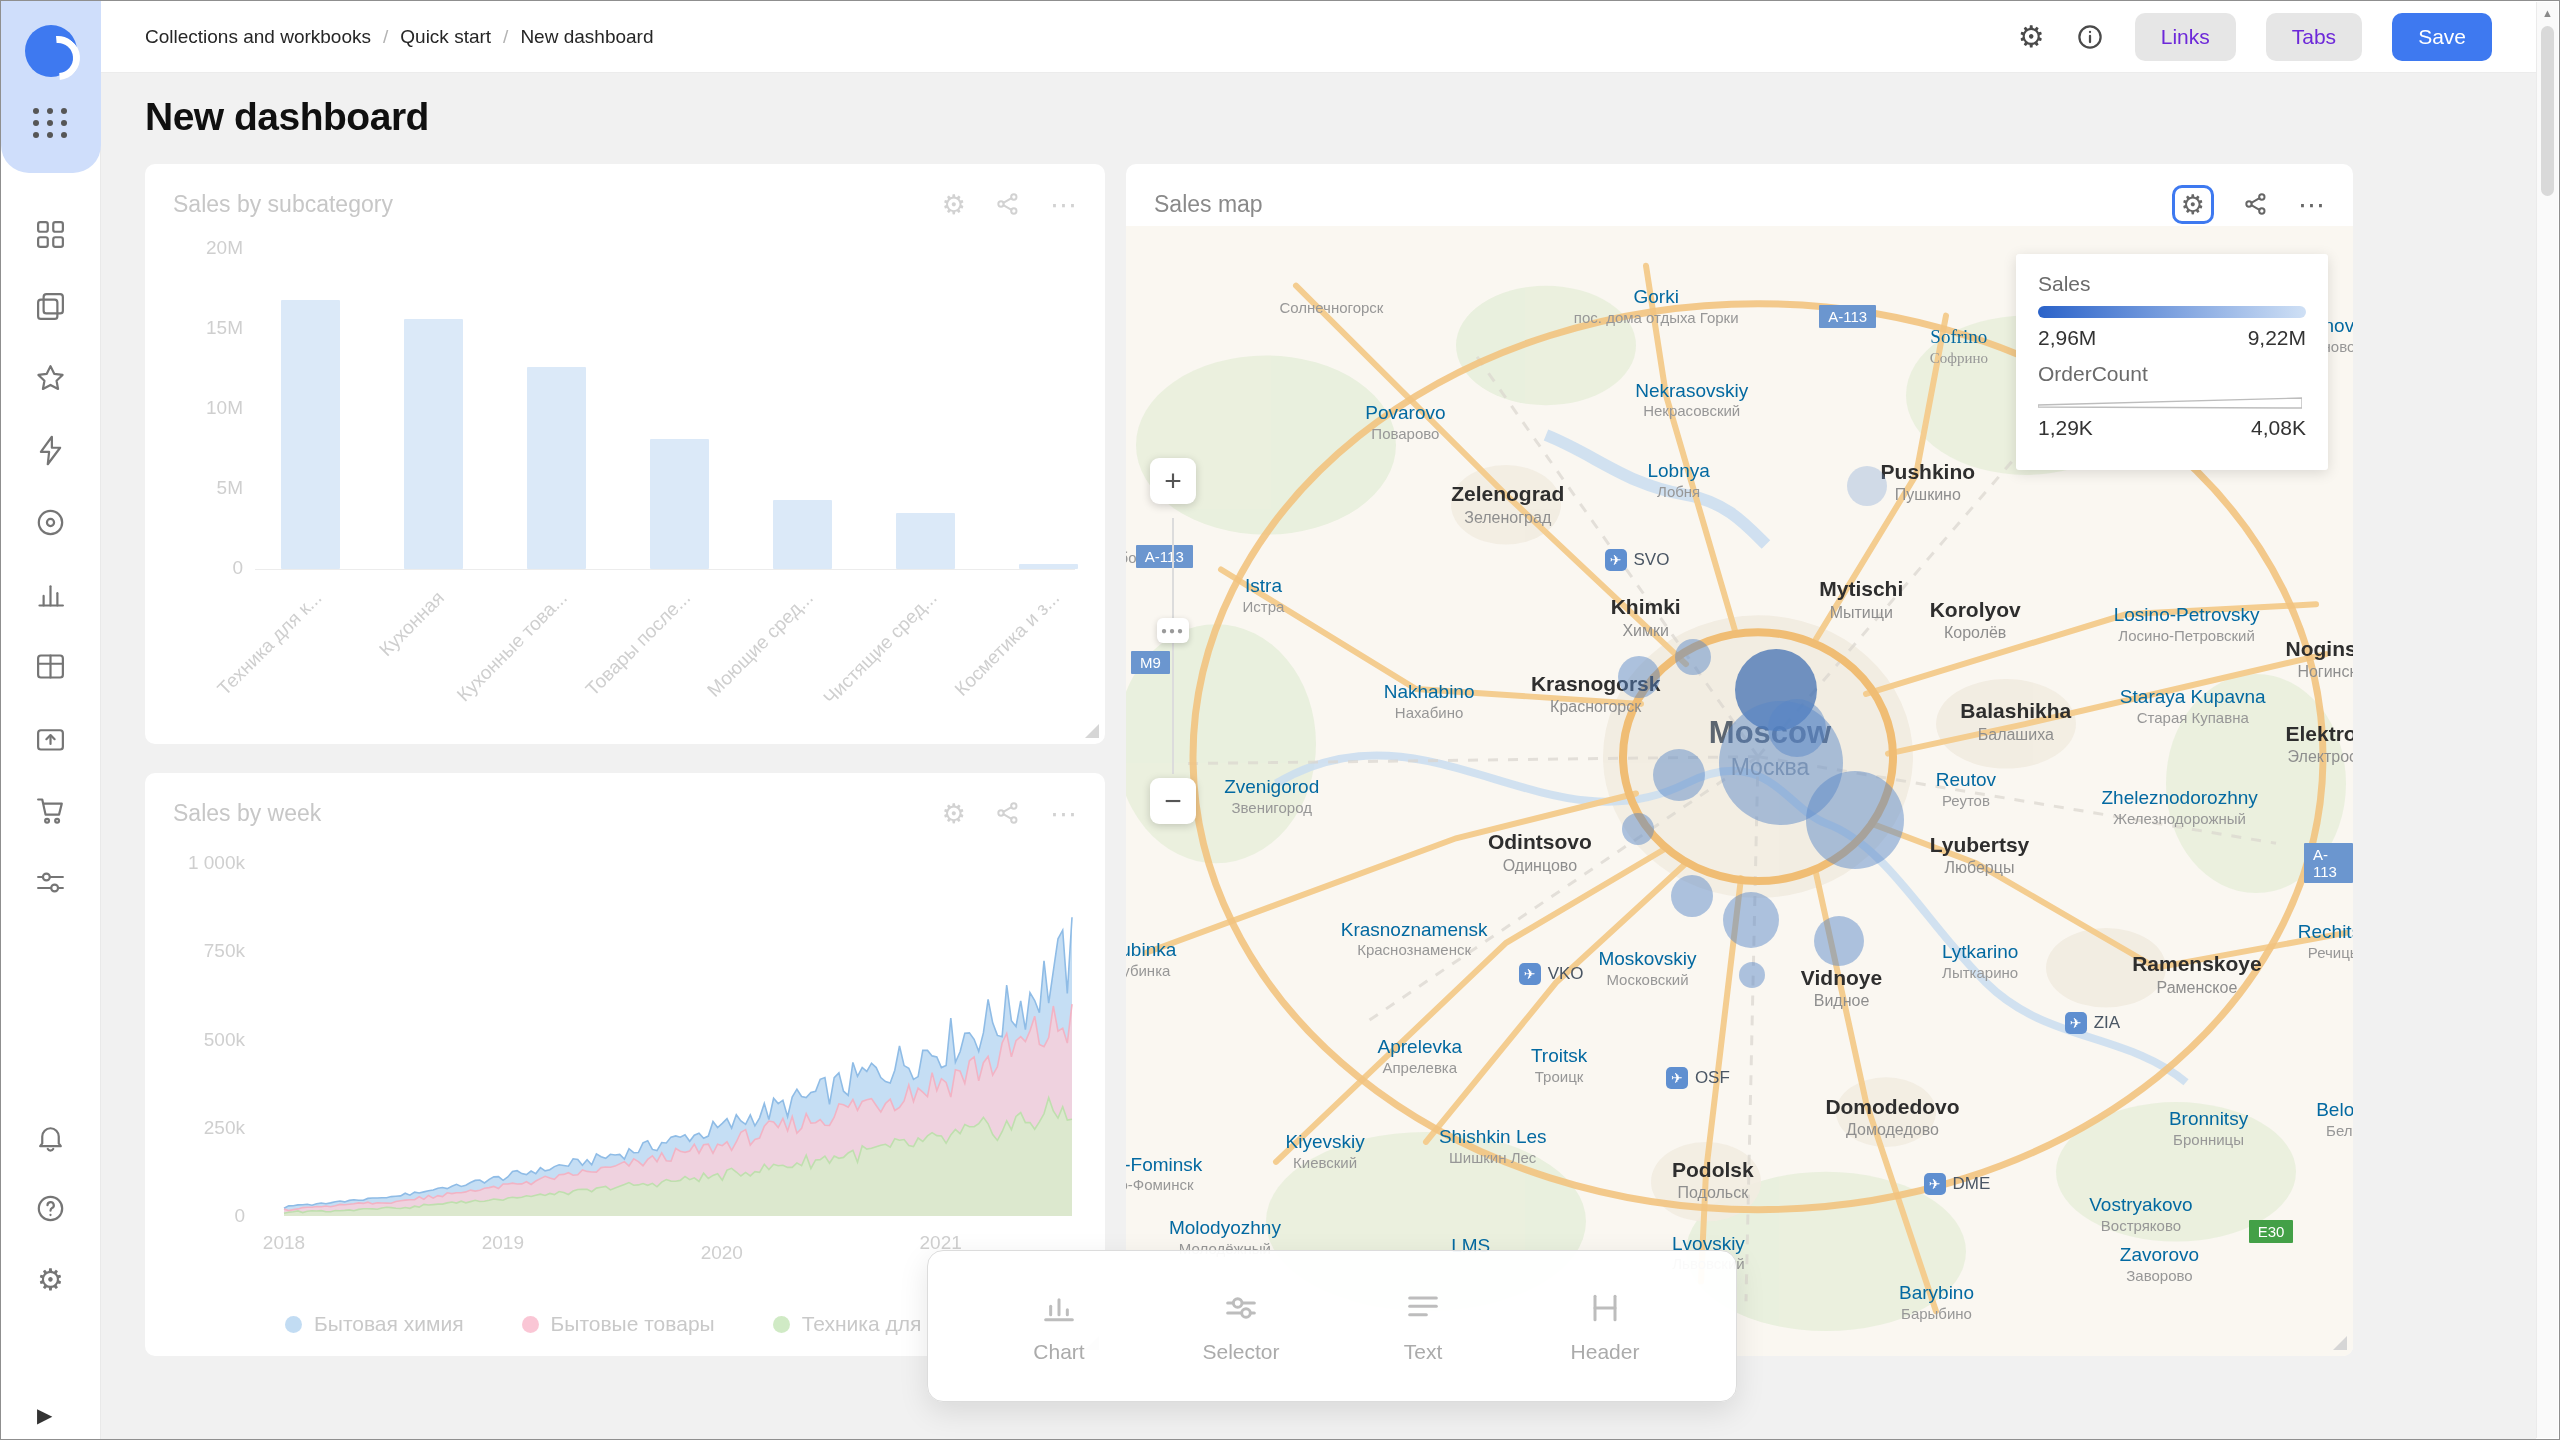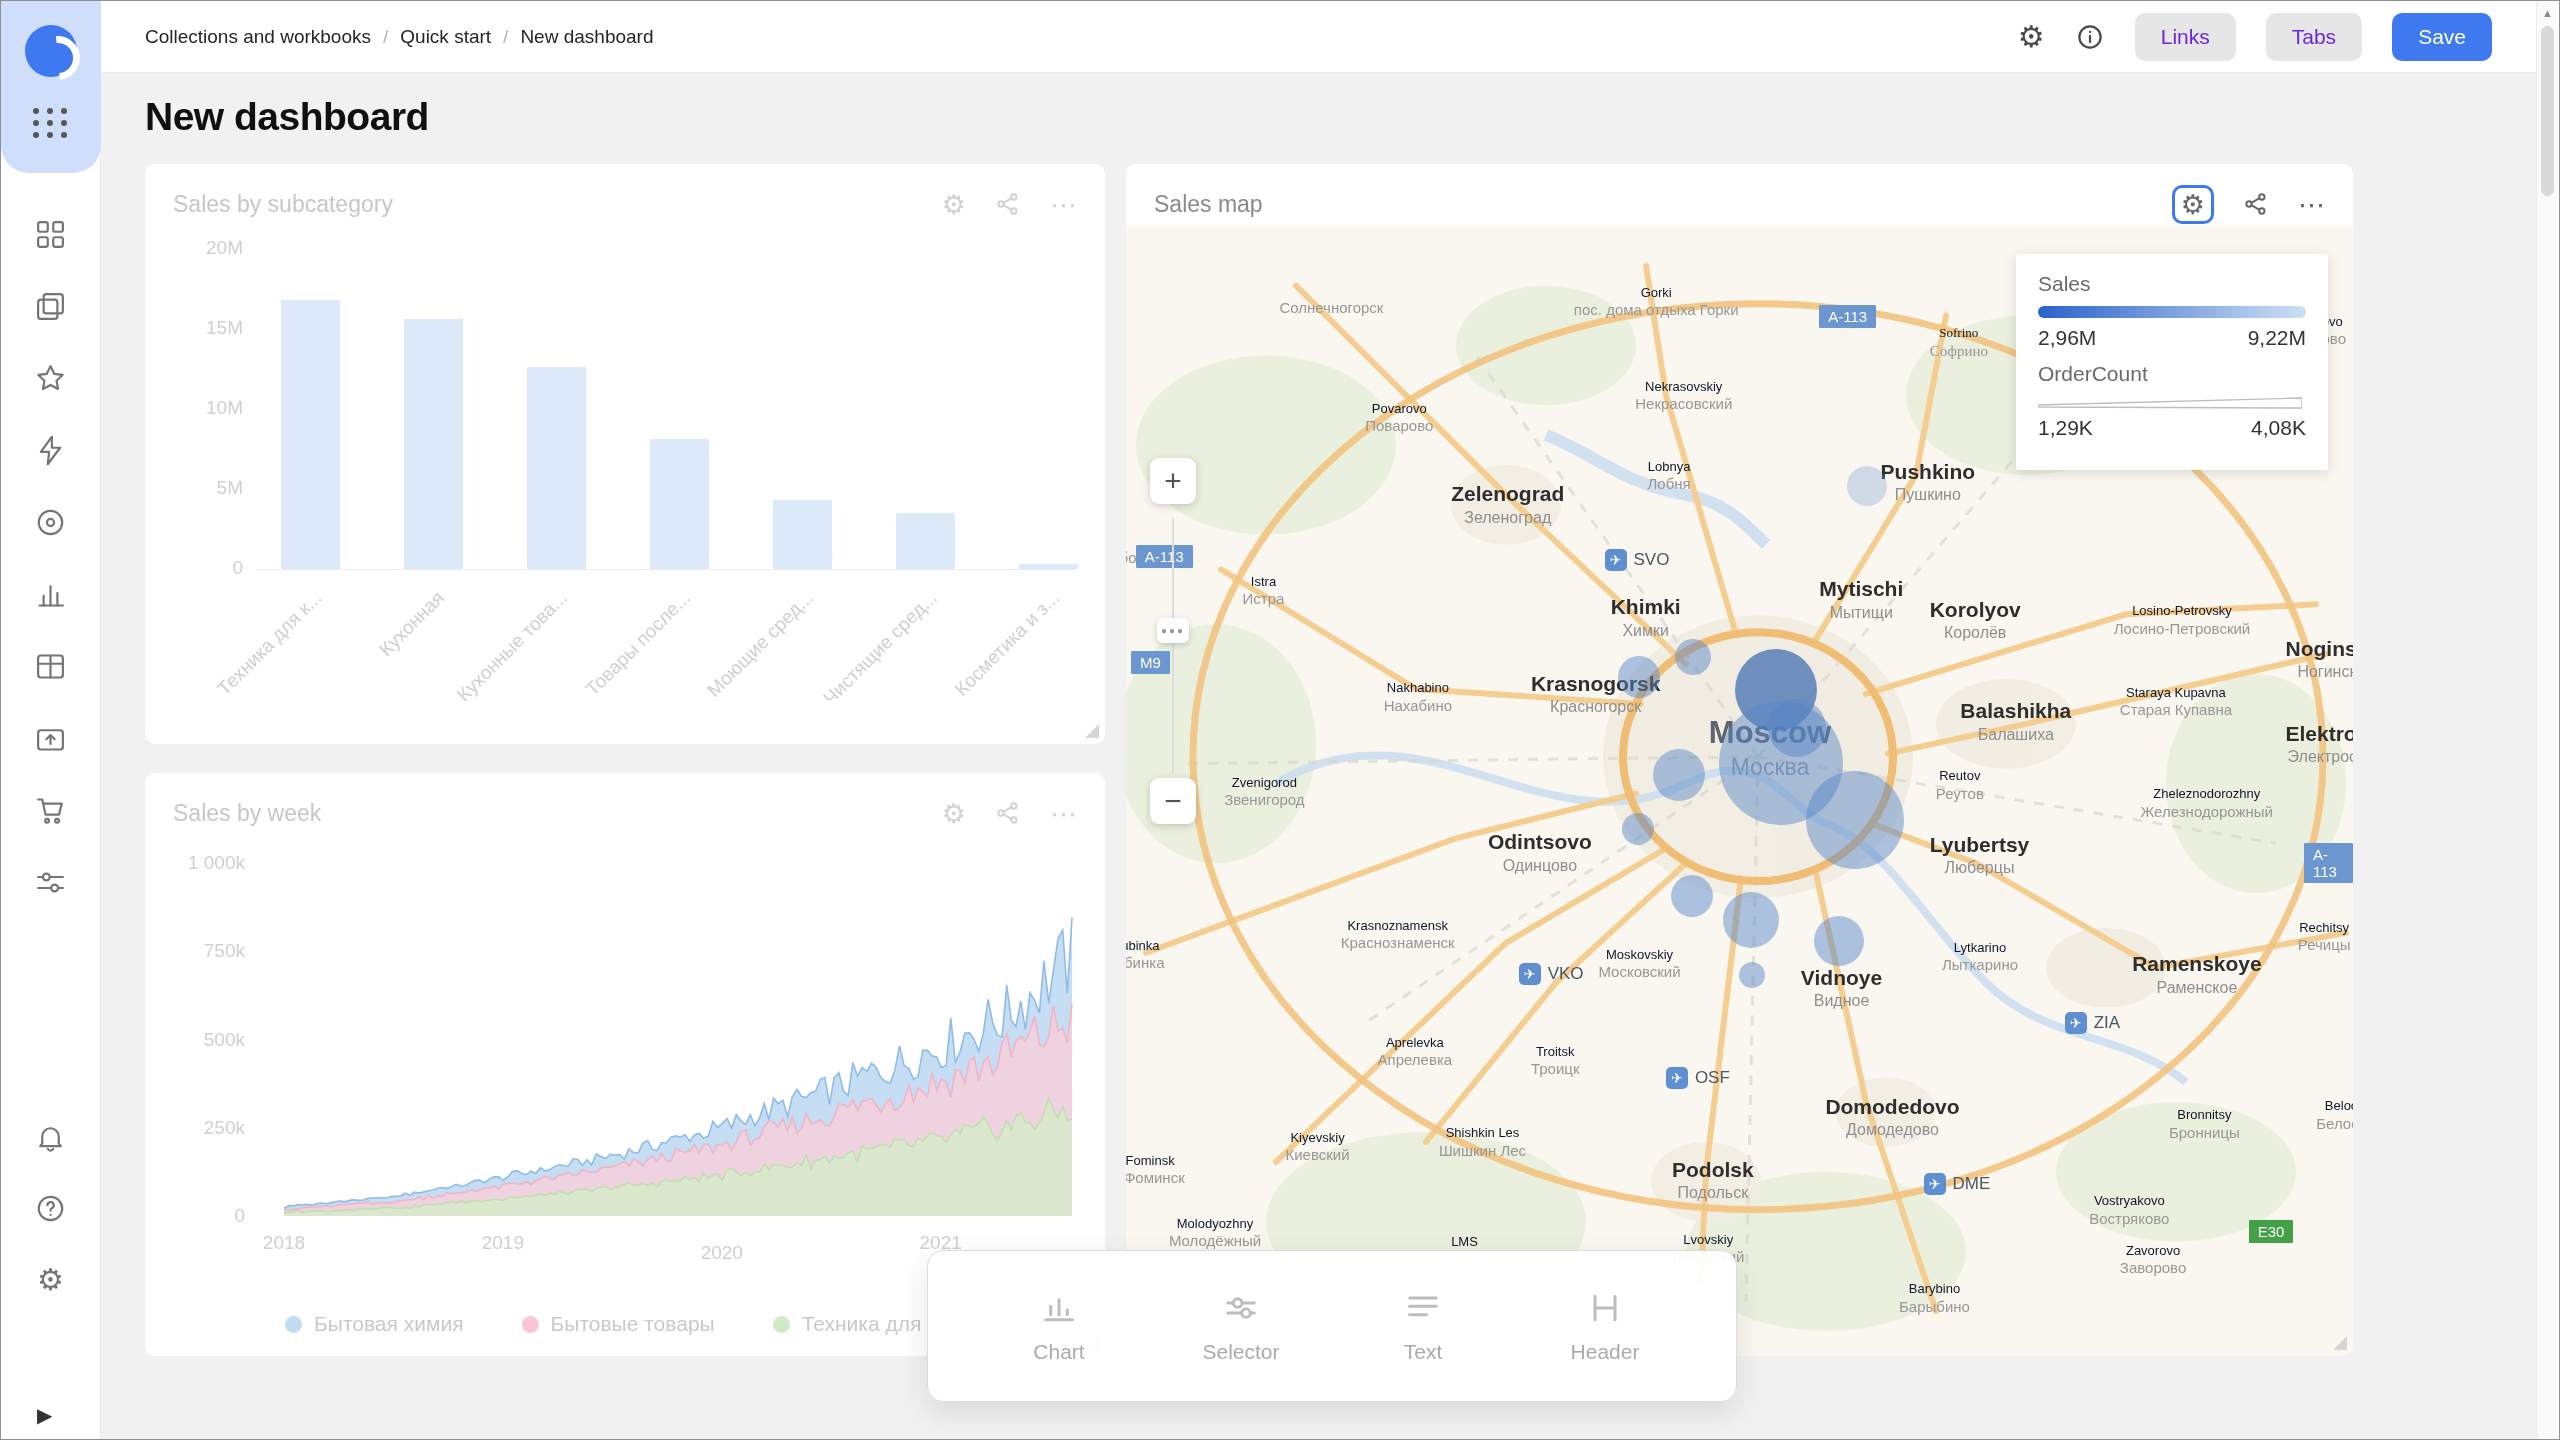--- a/index.html
+++ b/index.html
@@ -72,21 +72,21 @@
   .axlab{position:absolute;font-size:19px;color:#cfcfcf;white-space:nowrap}
   .wlegend{position:absolute;left:140px;bottom:20px;display:flex;gap:58px;align-items:center}
   .lg-item{display:flex;align-items:center;gap:12px}
   .lg-dot{width:17px;height:17px;border-radius:50%;opacity:.55}
   .lg-txt{font-size:21px;color:#c9c9c9}
 
   
   .map-body{position:absolute;left:0;right:0;top:62px;bottom:0;overflow:hidden;background:#faf7f1}
   .map-roads{position:absolute;inset:0;width:100%;height:100%}
   .mlab{position:absolute;text-align:center;line-height:1.25;white-space:nowrap;z-index:5}
-  .mlab .l-en{display:block;color:#0f172a;font-size:13px}
+  .mlab .l-en{display:block;color:#0369a1;font-size:19px}
   .mlab .l-ru{display:block;color:#979797;font-size:15px}
   .mlab.city .l-en{font-size:21px;font-weight:700;color:#2e2e2e}
   .mlab.city .l-ru{font-size:16px;color:#8e8e8e}
   .mlab.capital .l-en{font-size:31px;font-weight:700;color:#5c6570}
   .mlab.capital .l-ru{font-size:23px;color:#98a0a8}
   .bub{position:absolute;border-radius:50%;background:rgba(88,134,198,.48);z-index:8;transform:translate(-50%,-50%);cursor:pointer}
   .bub.strong{background:rgba(60,108,178,.72)}
   .bub.faint{background:rgba(120,160,210,.32)}
   .rbadge{position:absolute;background:#6b96cf;color:#fff;font-size:15px;padding:3px 9px;border-radius:1px;z-index:6}
   .rbadge.green{background:#43a047}
@@ -525,21 +525,21 @@
               <span class="l-ru">Москва</span>
             </div>
             <div class="mlab town" style="left: 8%; top: 48.6%;">
               <span class="l-en">Zvenigorod</span>
               <span class="l-ru">Звенигород</span>
             </div>
             <div class="mlab town" style="left: 66%; top: 48%;">
               <span class="l-en">Reutov</span>
               <span class="l-ru">Реутов</span>
             </div>
-            <div class="mlab town" style="left: 79.5%; top: 49.6%; margin-left: 39px;">
+            <div class="mlab town" style="left: 79.5%; top: 49.6%;">
               <span class="l-en">Zheleznodorozhny</span>
               <span class="l-ru">Железнодорожный</span>
             </div>
             <div class="mlab city" style="left: 65.5%; top: 53.6%;">
               <span class="l-en">Lyubertsy</span>
               <span class="l-ru">Люберцы</span>
             </div>
             <div class="mlab city" style="left: 29.5%; top: 53.4%;">
               <span class="l-en">Odintsovo</span>
               <span class="l-ru">Одинцово</span>

